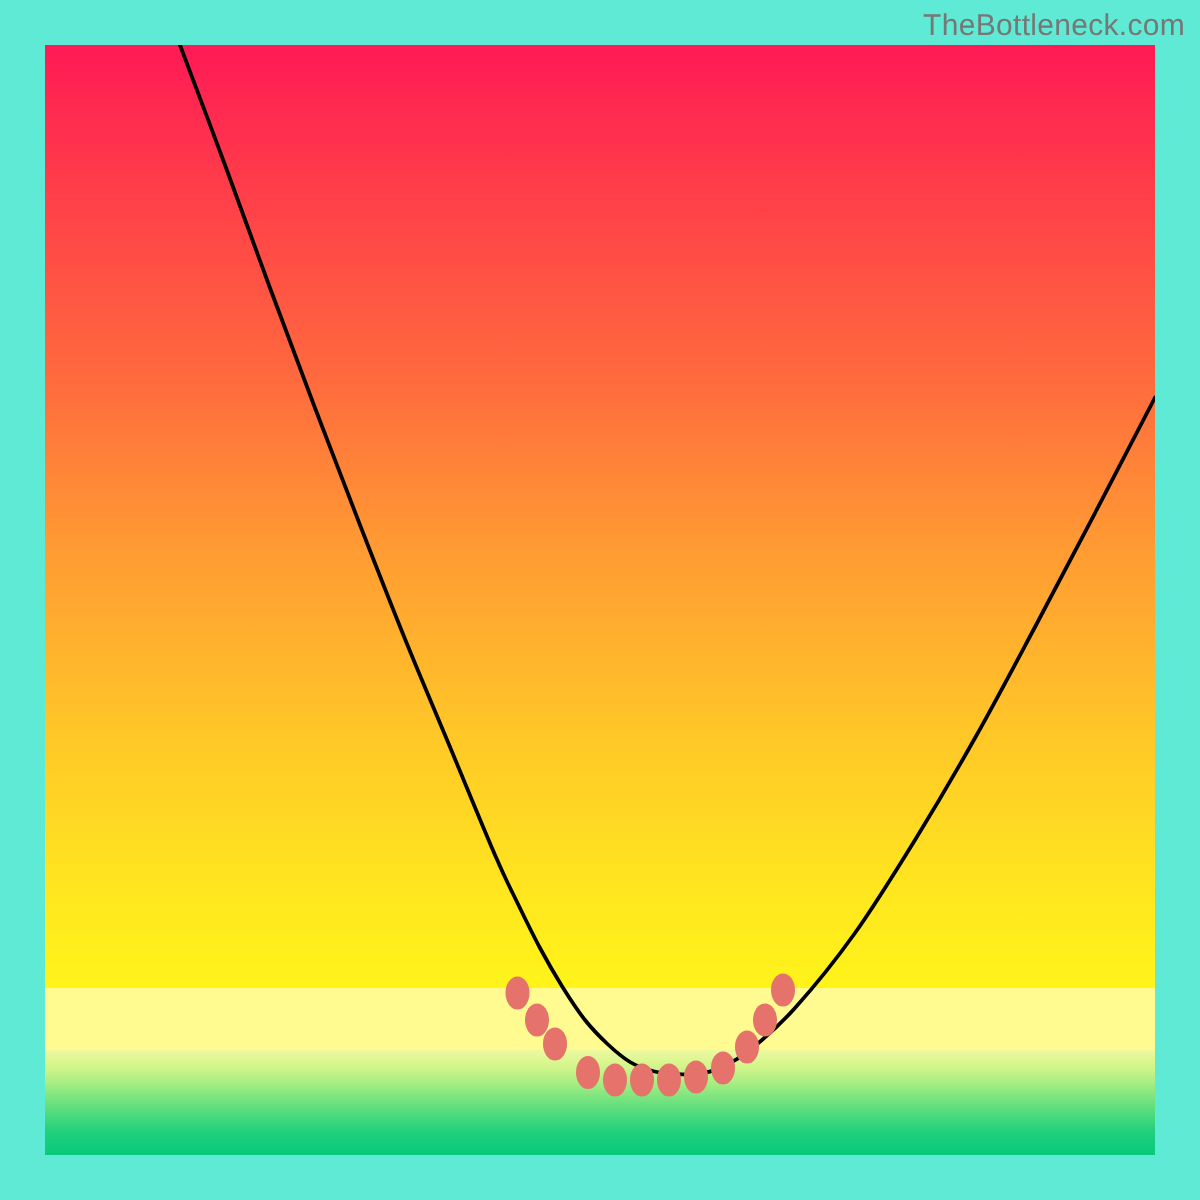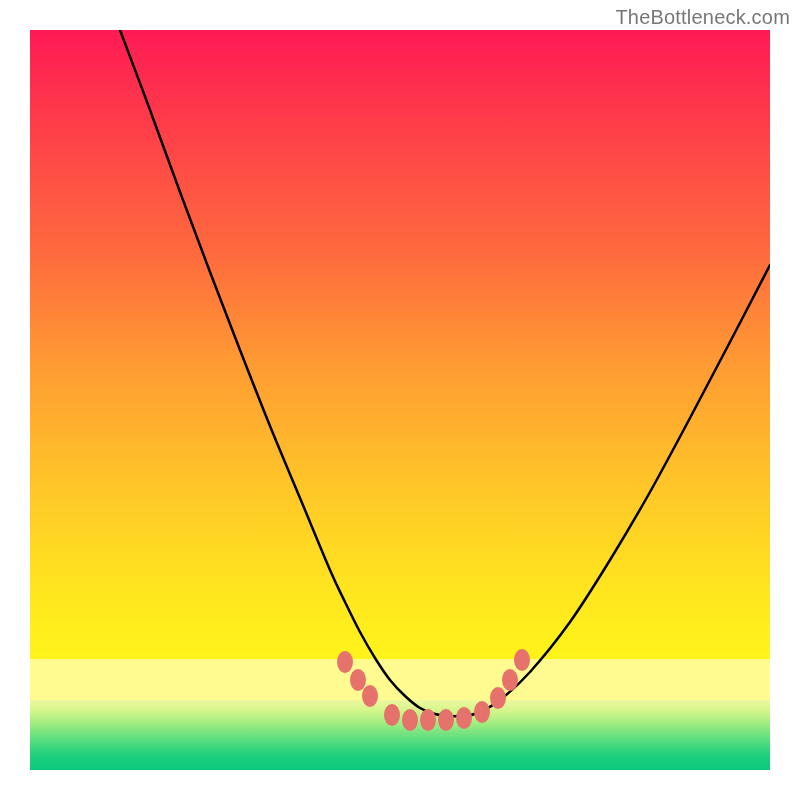--- a/index.html
+++ b/index.html
@@ -7,21 +7,21 @@
     padding: 0;
     width: 800px;
     height: 800px;
     overflow: hidden;
     background: #000;
     font-family: Arial, Helvetica, sans-serif;
   }
   .frame {
     position: absolute;
     inset: 0;
-    background: #ffffff;
+    background: #5eead4;
   }
   .plot {
     position: absolute;
     left: 30px;
     top: 30px;
     width: 740px;
     height: 740px;
     overflow: hidden;
   }
   .gradient-bg {

